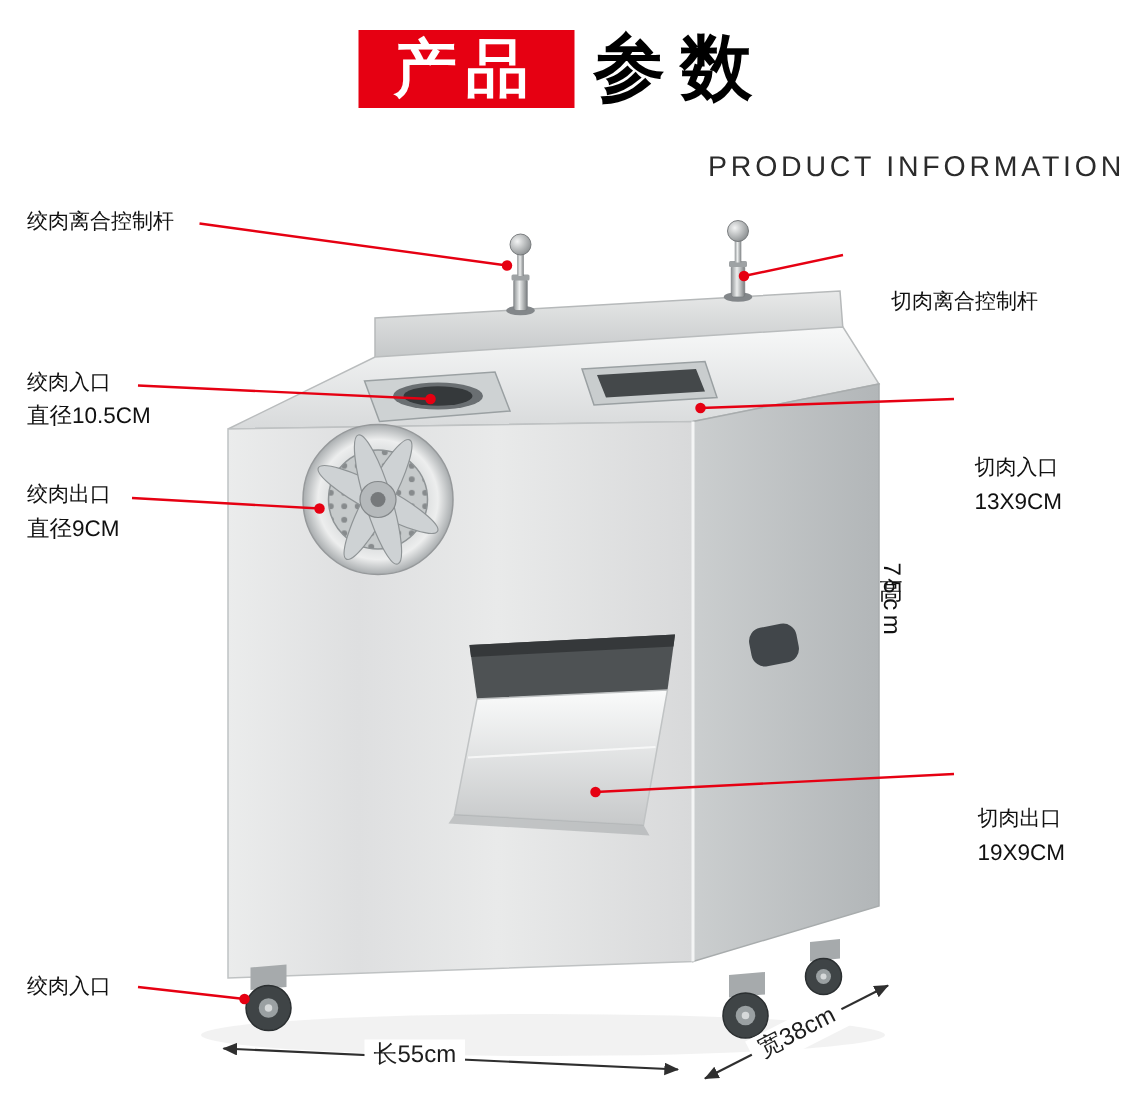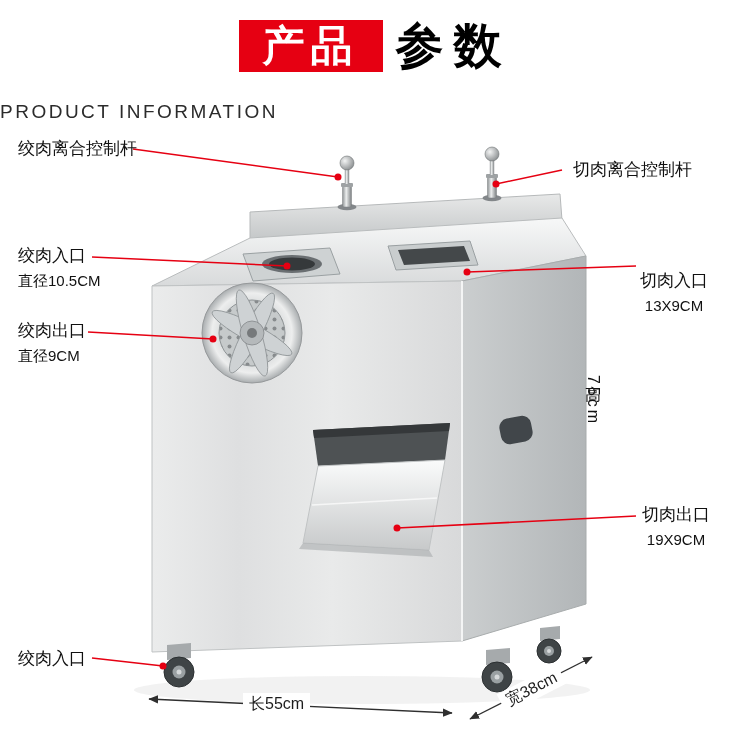--- a/index.html
+++ b/index.html
@@ -1,31 +1,31 @@
 <!DOCTYPE html>
 <html><head>
 <meta charset="utf-8">
 <style>
   html,body{margin:0;padding:0;background:#ffffff;}
   body{font-family:"Liberation Sans","DejaVu Sans",sans-serif;}
   .stage{position:relative;width:750px;height:744px;background:#ffffff;overflow:hidden;}
 
   
-  .header{position:absolute;top:20px;left:0;right:0;text-align:left;}
+  .header{position:absolute;top:20px;left:0;right:0;text-align:right;}
   .title-row{display:flex;justify-content:center;align-items:center;gap:13px;}
   .title-hl{display:inline-block;background:#e60012;color:#ffffff;font-size:42px;font-weight:bold;
             line-height:52px;padding:0 24px;letter-spacing:6px;}
   .title-rest{font-size:48px;font-weight:bold;color:#000;letter-spacing:10px;line-height:52px;}
   .subtitle{margin-top:29px;font-size:19px;color:#2b2b2b;letter-spacing:2.5px;}
 
   
   .co{position:absolute;color:#111;z-index:3;}
-  .co .l{font-size:17px;line-height:1;white-space:nowrap;}
+  .co .l{font-size:14px;line-height:1;white-space:nowrap;}
   .co .v{font-size:15px;margin-top:9px;line-height:1;white-space:nowrap;}
-  .co.right{text-align:center;}
+  .co.right{text-align:left;margin-top:32px;}
 
   .vert{position:absolute;writing-mode:vertical-rl;font-size:16px;color:#111;
         letter-spacing:3px;z-index:3;white-space:nowrap;}
 
   .dim{position:absolute;font-size:16px;color:#1d1d1d;background:#ffffff;
        padding:2px 6px;line-height:1.1;z-index:3;white-space:nowrap;}
   .dim.rot{transform:rotate(-27deg);}
 
   svg.scene{position:absolute;left:0;top:0;z-index:1;}
 </style>

